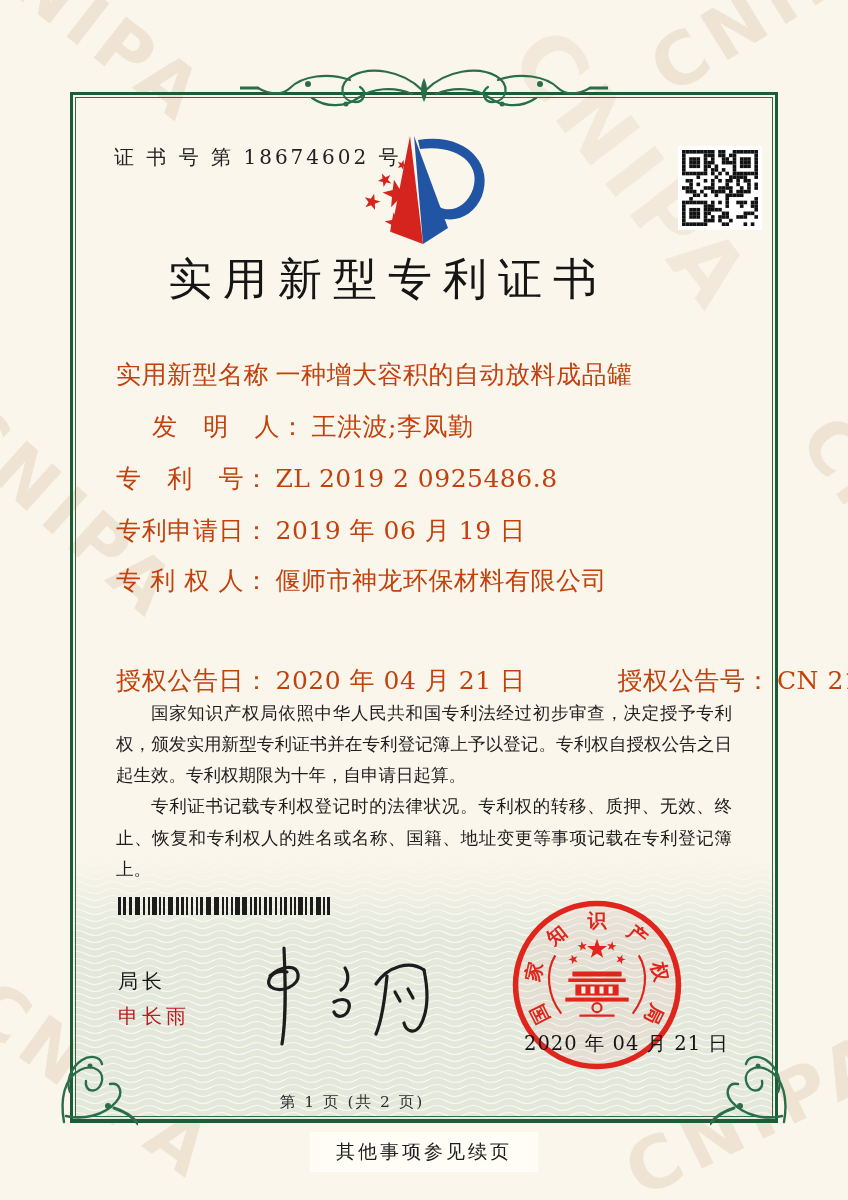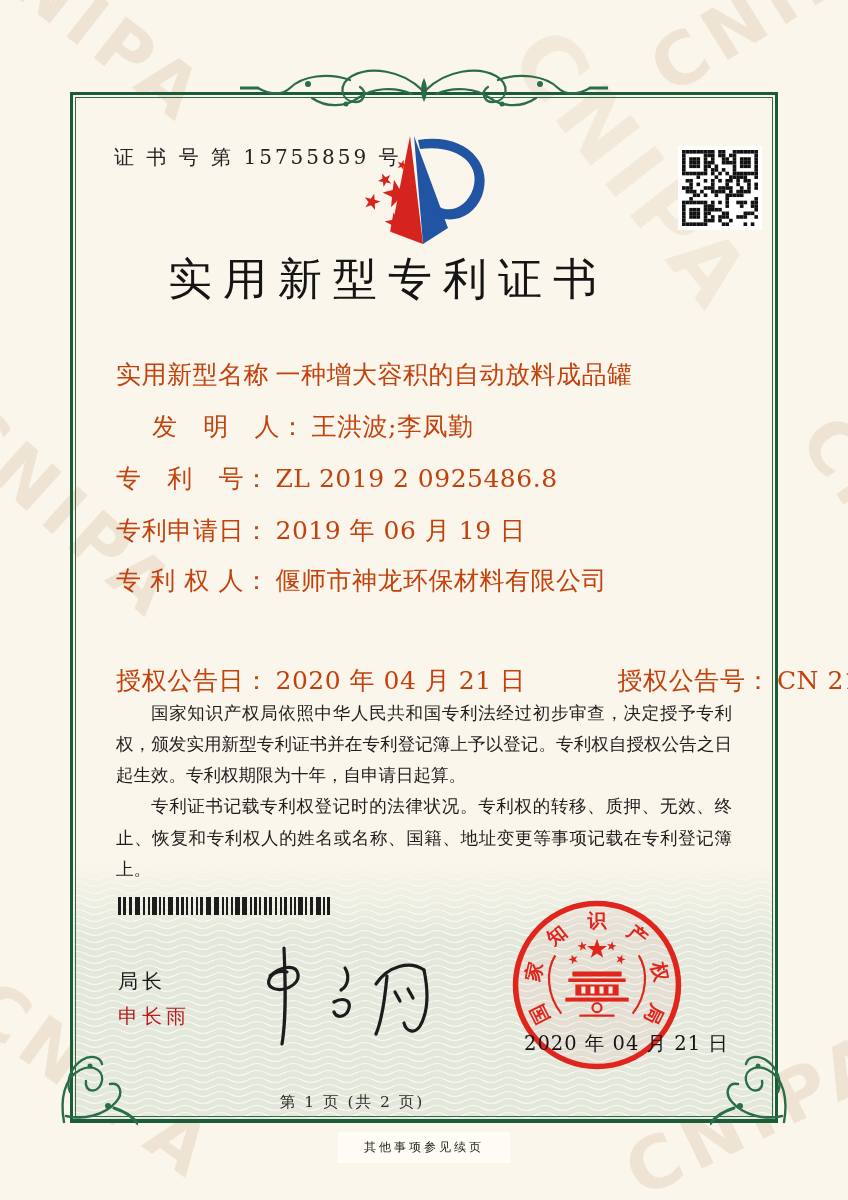--- a/index.html
+++ b/index.html
@@ -34,21 +34,21 @@
   .paras p{margin:0;text-indent:2em;}
   .barcode{position:absolute;left:118px;top:897px;z-index:2;line-height:0;}
   .sig-title{position:absolute;left:118px;top:968px;font-size:20px;letter-spacing:4px;z-index:3;color:#1a1a1a;}
   .sig-name{position:absolute;left:118px;top:1003px;font-size:20px;letter-spacing:4px;z-index:3;color:#b91c1c;}
   .sig-hand{position:absolute;left:248px;top:942px;z-index:3;}
   .seal{position:absolute;left:509px;top:897px;z-index:3;}
   .seal-date{position:absolute;left:524px;top:1030px;font-size:19.5px;letter-spacing:1px;color:#141414;z-index:4;white-space:nowrap;}
   .page-info{position:absolute;left:0;top:1092px;width:704px;text-align:center;font-size:15.5px;
              letter-spacing:2px;color:#2c2c2c;z-index:3;}
   .bottom-note{position:absolute;left:0;top:1132px;width:848px;text-align:center;z-index:2;}
-  .bottom-note span{display:inline-block;background:#fffdf6;padding:7px 26px;font-size:12px;
+  .bottom-note span{display:inline-block;background:#fffdf6;padding:7px 26px;font-size:19px;
                     letter-spacing:3px;color:#1d1d1d;}
   .ornament-top{position:absolute;left:240px;top:60px;z-index:2;}
   .corner{position:absolute;z-index:2;}
 </style>
 </head>
 <body>
 
 <div class="page">
 
   <span class="wm" style="left:-55px;top:-22px;transform:rotate(38deg);">CNIPA</span>
@@ -137,21 +137,21 @@
     <g stroke="#2a6e49" fill="none" stroke-width="2.4" stroke-linecap="round">
       <path d="M8,76 C4,54 8,32 24,24 C38,17 50,26 45,38 C41,48 28,46 30,35"></path>
       <path d="M10,70 C26,74 48,70 60,56 C68,47 64,36 54,38"></path>
       <path d="M14,46 C10,36 14,22 26,14 C34,9 44,10 46,18"></path>
       <circle cx="52" cy="60" r="3" fill="#2a6e49" stroke="none"></circle>
       <circle cx="34" cy="20" r="2.5" fill="#2a6e49" stroke="none"></circle>
       <path d="M58,62 C70,66 78,72 82,78" stroke-width="3"></path>
     </g>
   </svg>
 
-  <div class="cert-no">证 书 号 第 15755859 号</div>
+  <div class="cert-no">证 书 号 第 18674602 号</div>
 
   <svg class="logo" width="162" height="120" viewBox="0 0 162 120">
     <defs>
       <polygon id="star" points="0,-10 2.35,-3.24 9.51,-3.09 3.8,1.24 5.88,8.09 0,4 -5.88,8.09 -3.8,1.24 -9.51,-3.09 -2.35,-3.24"></polygon>
     </defs>
     <g fill="#d5231e">
       <use href="#star" transform="translate(53,62) scale(1.45) rotate(-12)"></use>
       <use href="#star" transform="translate(58,33) scale(0.52) rotate(20)"></use>
       <use href="#star" transform="translate(41,48) scale(0.72) rotate(-25)"></use>
       <use href="#star" transform="translate(28,70) scale(0.85) rotate(15)"></use>

